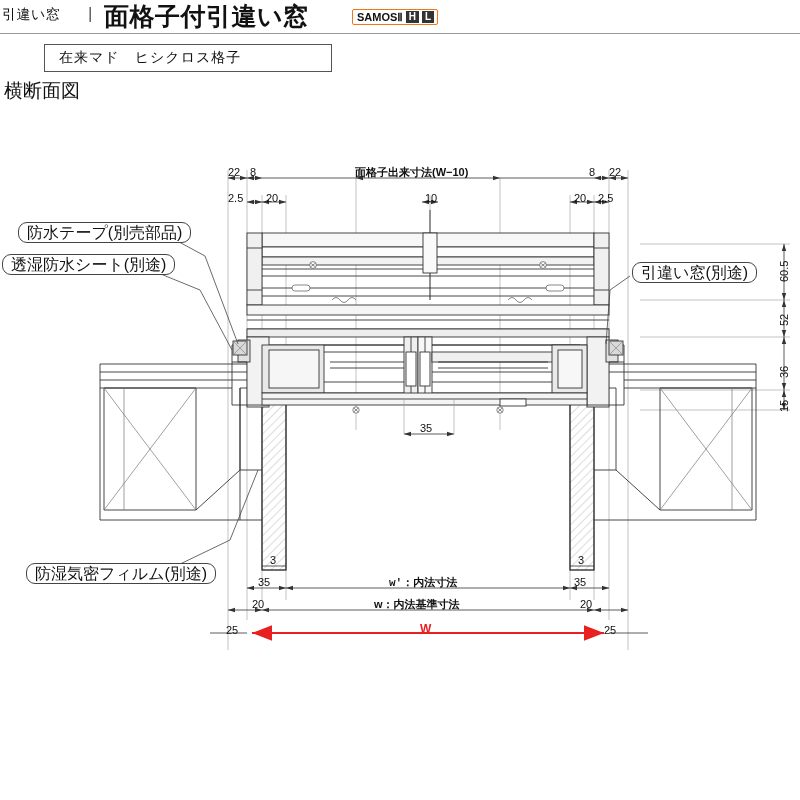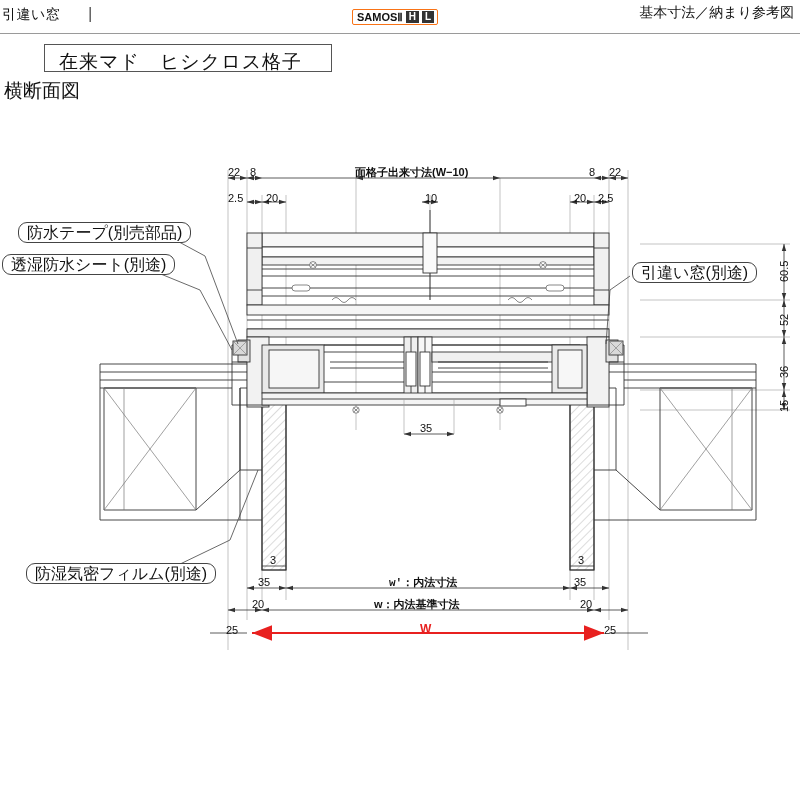--- a/index.html
+++ b/index.html
@@ -82,21 +82,21 @@
   .subbox {
     position: absolute;
     left: 44px; top: 44px;
     width: 286px; height: 26px;
     border: 1px solid #555;
     background: #fff;
   }
   .subbox span {
     position: absolute;
     left: 14px; top: 4px;
-    font-size: 19px;
+    font-size: 14px;
     letter-spacing: 1px;
   }
   .section-label {
     position: absolute;
     left: 4px; top: 78px;
     font-size: 19px;
   }
 
   
   #drawing {
@@ -128,26 +128,26 @@
     transform-origin: left top;
   }
   .dimtext.big { font-size: 12px; }
 </style>
 </head>
 <body>
 
 <div class="header">
   <div class="hdr-tag">引違い窓</div>
   <div class="hdr-div">|</div>
+  <div class="hdr-title">面格子付引違い窓</div>
   <div class="badge">
     <span class="b-txt">SAMOSⅡ</span>
     <span class="b-h">H</span>
     <span class="b-l">L</span>
   </div>
-  <div class="hdr-right">基本寸法／納まり参考図</div>
   <div class="hdr-rule"></div>
 </div>
 
 <div class="subbox">
   <span>在来マド　ヒシクロス格子</span>
 </div>
 <div class="section-label">横断面図</div>
 
 <svg id="drawing" viewBox="0 0 800 800">
   <defs>

